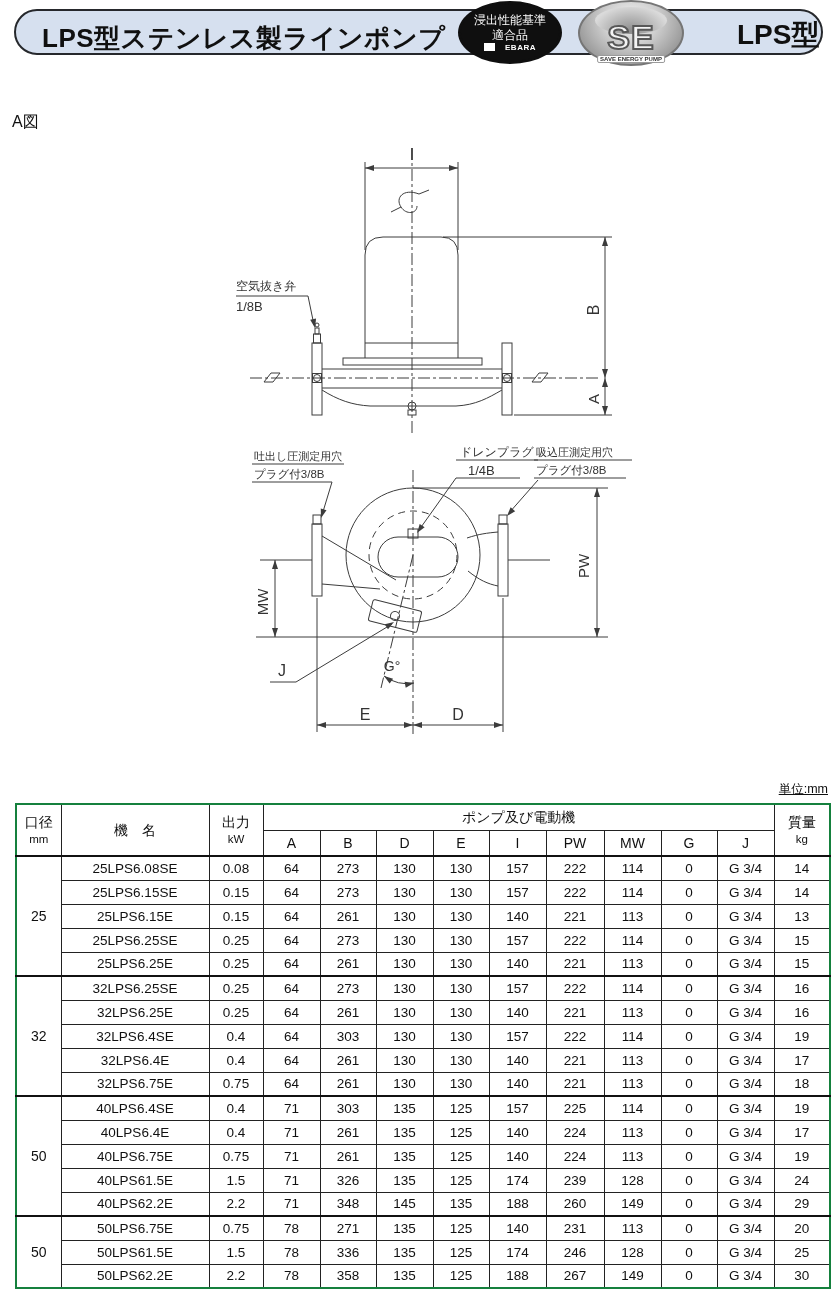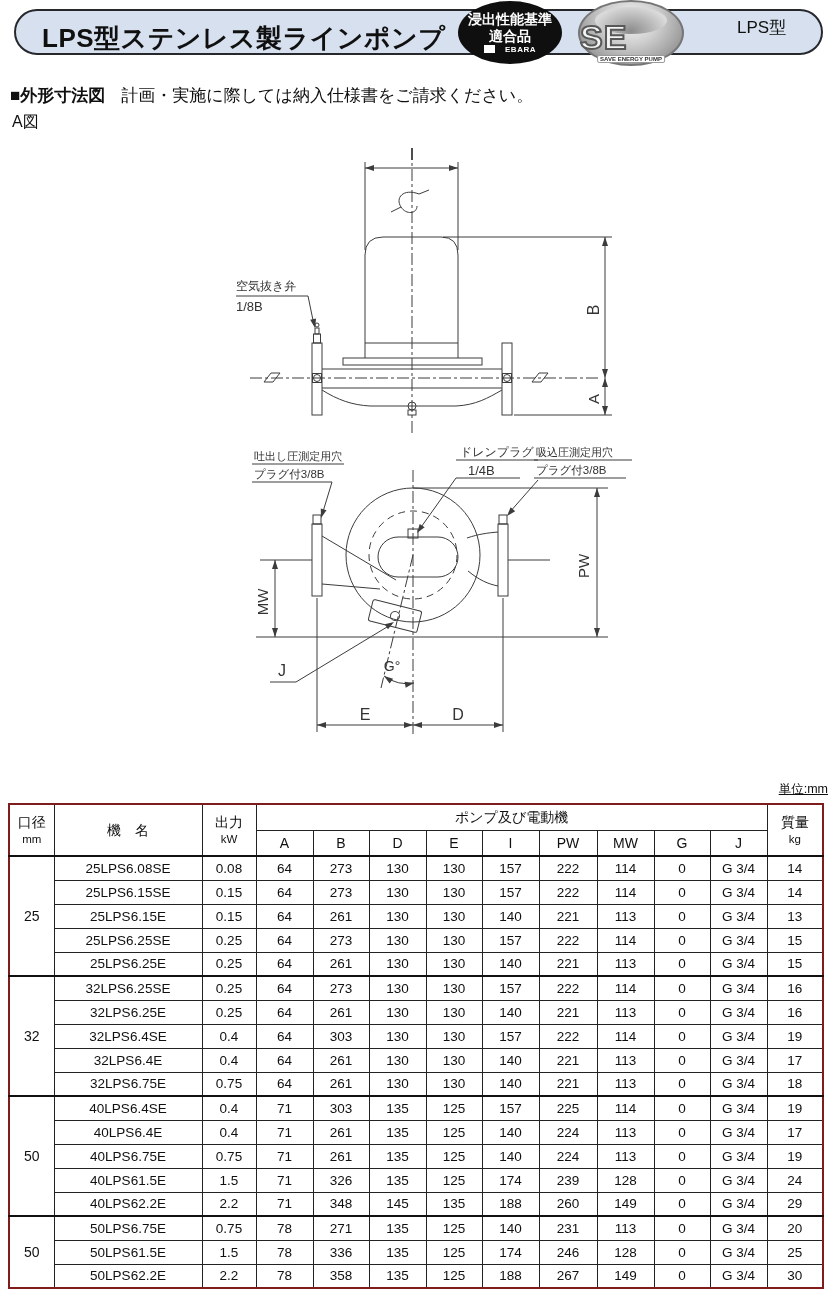--- a/index.html
+++ b/index.html
@@ -3,54 +3,54 @@
 <meta charset="utf-8">
 <style>
   html,body{margin:0;padding:0;background:#fff;}
   .page{position:relative;width:840px;height:1310px;background:#fff;color:#101010;
         font-family:"Liberation Sans",sans-serif;overflow:hidden;}
 
   
   .title-pill{position:absolute;left:14px;top:9px;width:805px;height:42px;
               background:#d6e0ef;border:2px solid #26282c;border-radius:24px;}
   .title-text{position:absolute;left:42px;top:21px;font-size:26px;font-weight:bold;letter-spacing:.5px;}
-  .model-text{position:absolute;left:737px;top:16px;font-size:17px;font-weight:normal;}
+  .model-text{position:absolute;left:737px;top:16px;font-size:28px;font-weight:bold;}
   .cert-badge{position:absolute;left:458px;top:1px;width:104px;height:63px;
               background:#0f0f0f;border:3px dotted #0f0f0f;border-radius:50%;
               display:flex;flex-direction:column;align-items:center;justify-content:center;z-index:3;box-sizing:border-box;}
-  .cert-line{color:#fff;font-size:14px;font-weight:bold;line-height:1.2;white-space:nowrap;}
+  .cert-line{color:#fff;font-size:12px;font-weight:normal;line-height:1.2;white-space:nowrap;}
   .cert-brand{display:flex;align-items:flex-start;gap:10px;margin-top:1px;}
   .cert-flag{width:11px;height:8px;background:linear-gradient(to bottom,#fff 45%,#0f0f0f 45%,#0f0f0f 55%,#fff 55%);}
   .cert-brand-name{color:#fff;font-size:8px;font-weight:bold;letter-spacing:.5px;}
   .se-badge{position:absolute;left:578px;top:0px;width:106px;height:66px;border-radius:50%;
             background:radial-gradient(ellipse at 50% 30%,#f5f5f5 0%,#cfcfcf 38%,#9c9c9c 75%,#7d7d7d 100%);
             border:2px solid #767676;z-index:3;box-sizing:border-box;}
   .se-swoosh{position:absolute;left:15%;top:8%;width:70%;height:44%;border-radius:50%;
              background:radial-gradient(ellipse at 50% 90%,#8c8c8c 0%,#dadada 75%);}
-  .se-letters{position:absolute;width:100%;top:16px;font-size:34px;font-weight:bold;
+  .se-letters{position:absolute;width:100%;top:16px;text-align:center;font-size:34px;font-weight:bold;
               color:#f4f4f4;-webkit-text-stroke:2px #585858;text-shadow:0 0 1px #555;letter-spacing:1px;}
   .se-caption{position:absolute;bottom:1px;left:50%;transform:translateX(-50%);background:#fff;
               border:1px solid #9a9a9a;border-radius:2px;font-size:6px;font-weight:bold;color:#333;
               padding:0 2px;white-space:nowrap;}
 
   
   .section-heading{position:absolute;left:10px;top:84px;font-size:17px;}
   .section-heading .h{font-weight:bold;}
   .section-heading .n{font-weight:normal;margin-left:16px;}
   .figure-label{position:absolute;left:12px;top:112px;font-size:16px;}
 
   
   .drawing{position:absolute;}
   .drawing text{font-family:"Liberation Sans",sans-serif;fill:#333;}
   .dim-letter{font-family:"DejaVu Serif",serif;}
 
   
   .unit-note{position:absolute;right:12px;top:781px;font-size:12.5px;text-decoration:underline;}
-  .spec-table{position:absolute;left:8px;top:803px;width:814px;border-collapse:collapse;
-              table-layout:fixed;border:2px solid #7f1d1d;font-size:13.5px;}
+  .spec-table{position:absolute;left:15px;top:803px;width:814px;border-collapse:collapse;
+              table-layout:fixed;border:2px solid #15803d;font-size:13.5px;}
   .spec-table th,.spec-table td{border:1px solid #222;text-align:center;vertical-align:middle;
               padding:0;font-weight:normal;overflow:hidden;white-space:nowrap;}
   .spec-table thead tr{height:26px;}
   .spec-table tbody tr{height:24px;}
   .spec-table thead th{font-size:14px;line-height:1.15;}
   .spec-table thead tr:last-child th{border-bottom:2px solid #111;}
   .spec-table th.span2{border-bottom:2px solid #111;}
   .spec-table .unit{font-size:11.5px;text-align:right;}
   .spec-table tbody tr.group-start td{border-top:2px solid #111;}
   .spec-table td.bore-cell{font-size:14px;}
@@ -72,23 +72,20 @@
       <span class="cert-brand-name">EBARA</span>
     </div>
   </div>
 
   <div class="se-badge">
     <div class="se-swoosh"></div>
     <div class="se-letters">SE</div>
     <div class="se-caption">SAVE ENERGY PUMP</div>
   </div>
 
-  <div class="section-heading">
-    <span class="h">■外形寸法図</span><span class="n">計画・実施に際しては納入仕様書をご請求ください。</span>
-  </div>
   <div class="figure-label">A図</div>
 
   <svg class="drawing" style="left:220px;top:138px;" width="420" height="302" viewBox="0 0 420 302">
     <defs>
       <path id="ah" d="M0,0 L9,3 L9,-3 Z"></path>
     </defs>
     <g stroke="#3c3c3c" fill="none" stroke-width="1">
 
       <line x1="192" y1="10" x2="192" y2="295" stroke-dasharray="12 3 3 3"></line>
       <line x1="30" y1="240" x2="378" y2="240" stroke-dasharray="12 3 3 3"></line>

